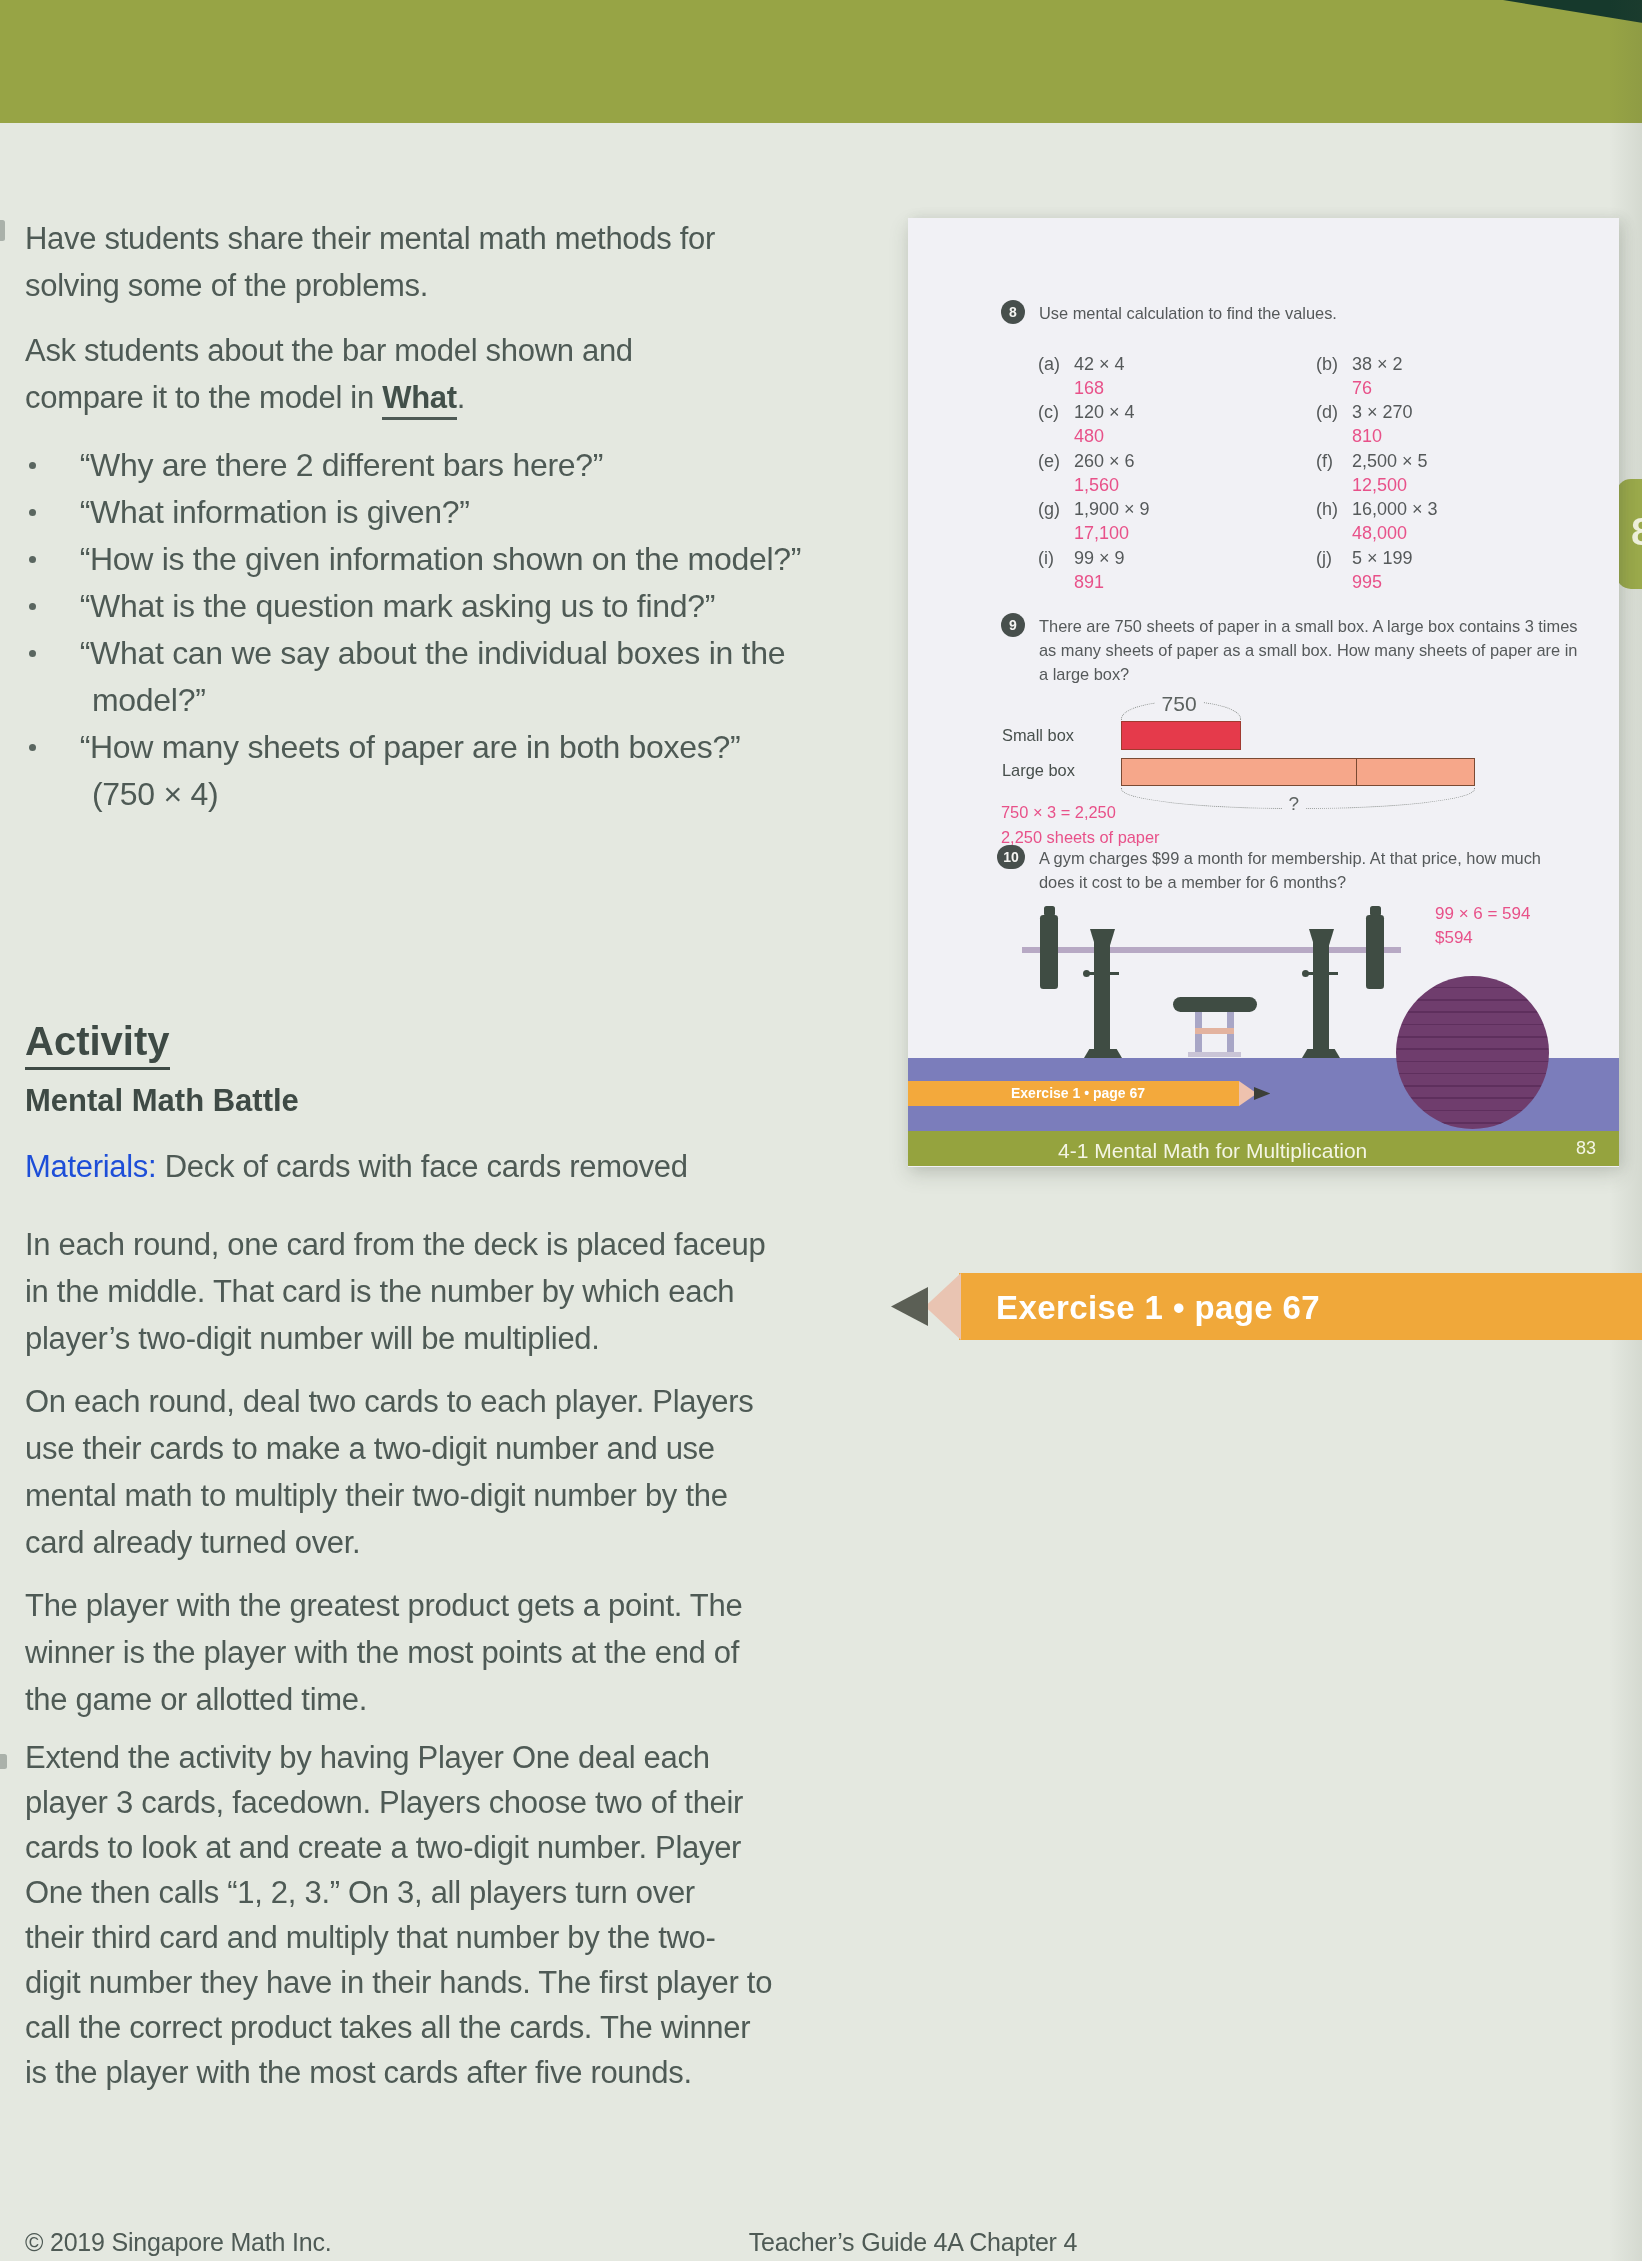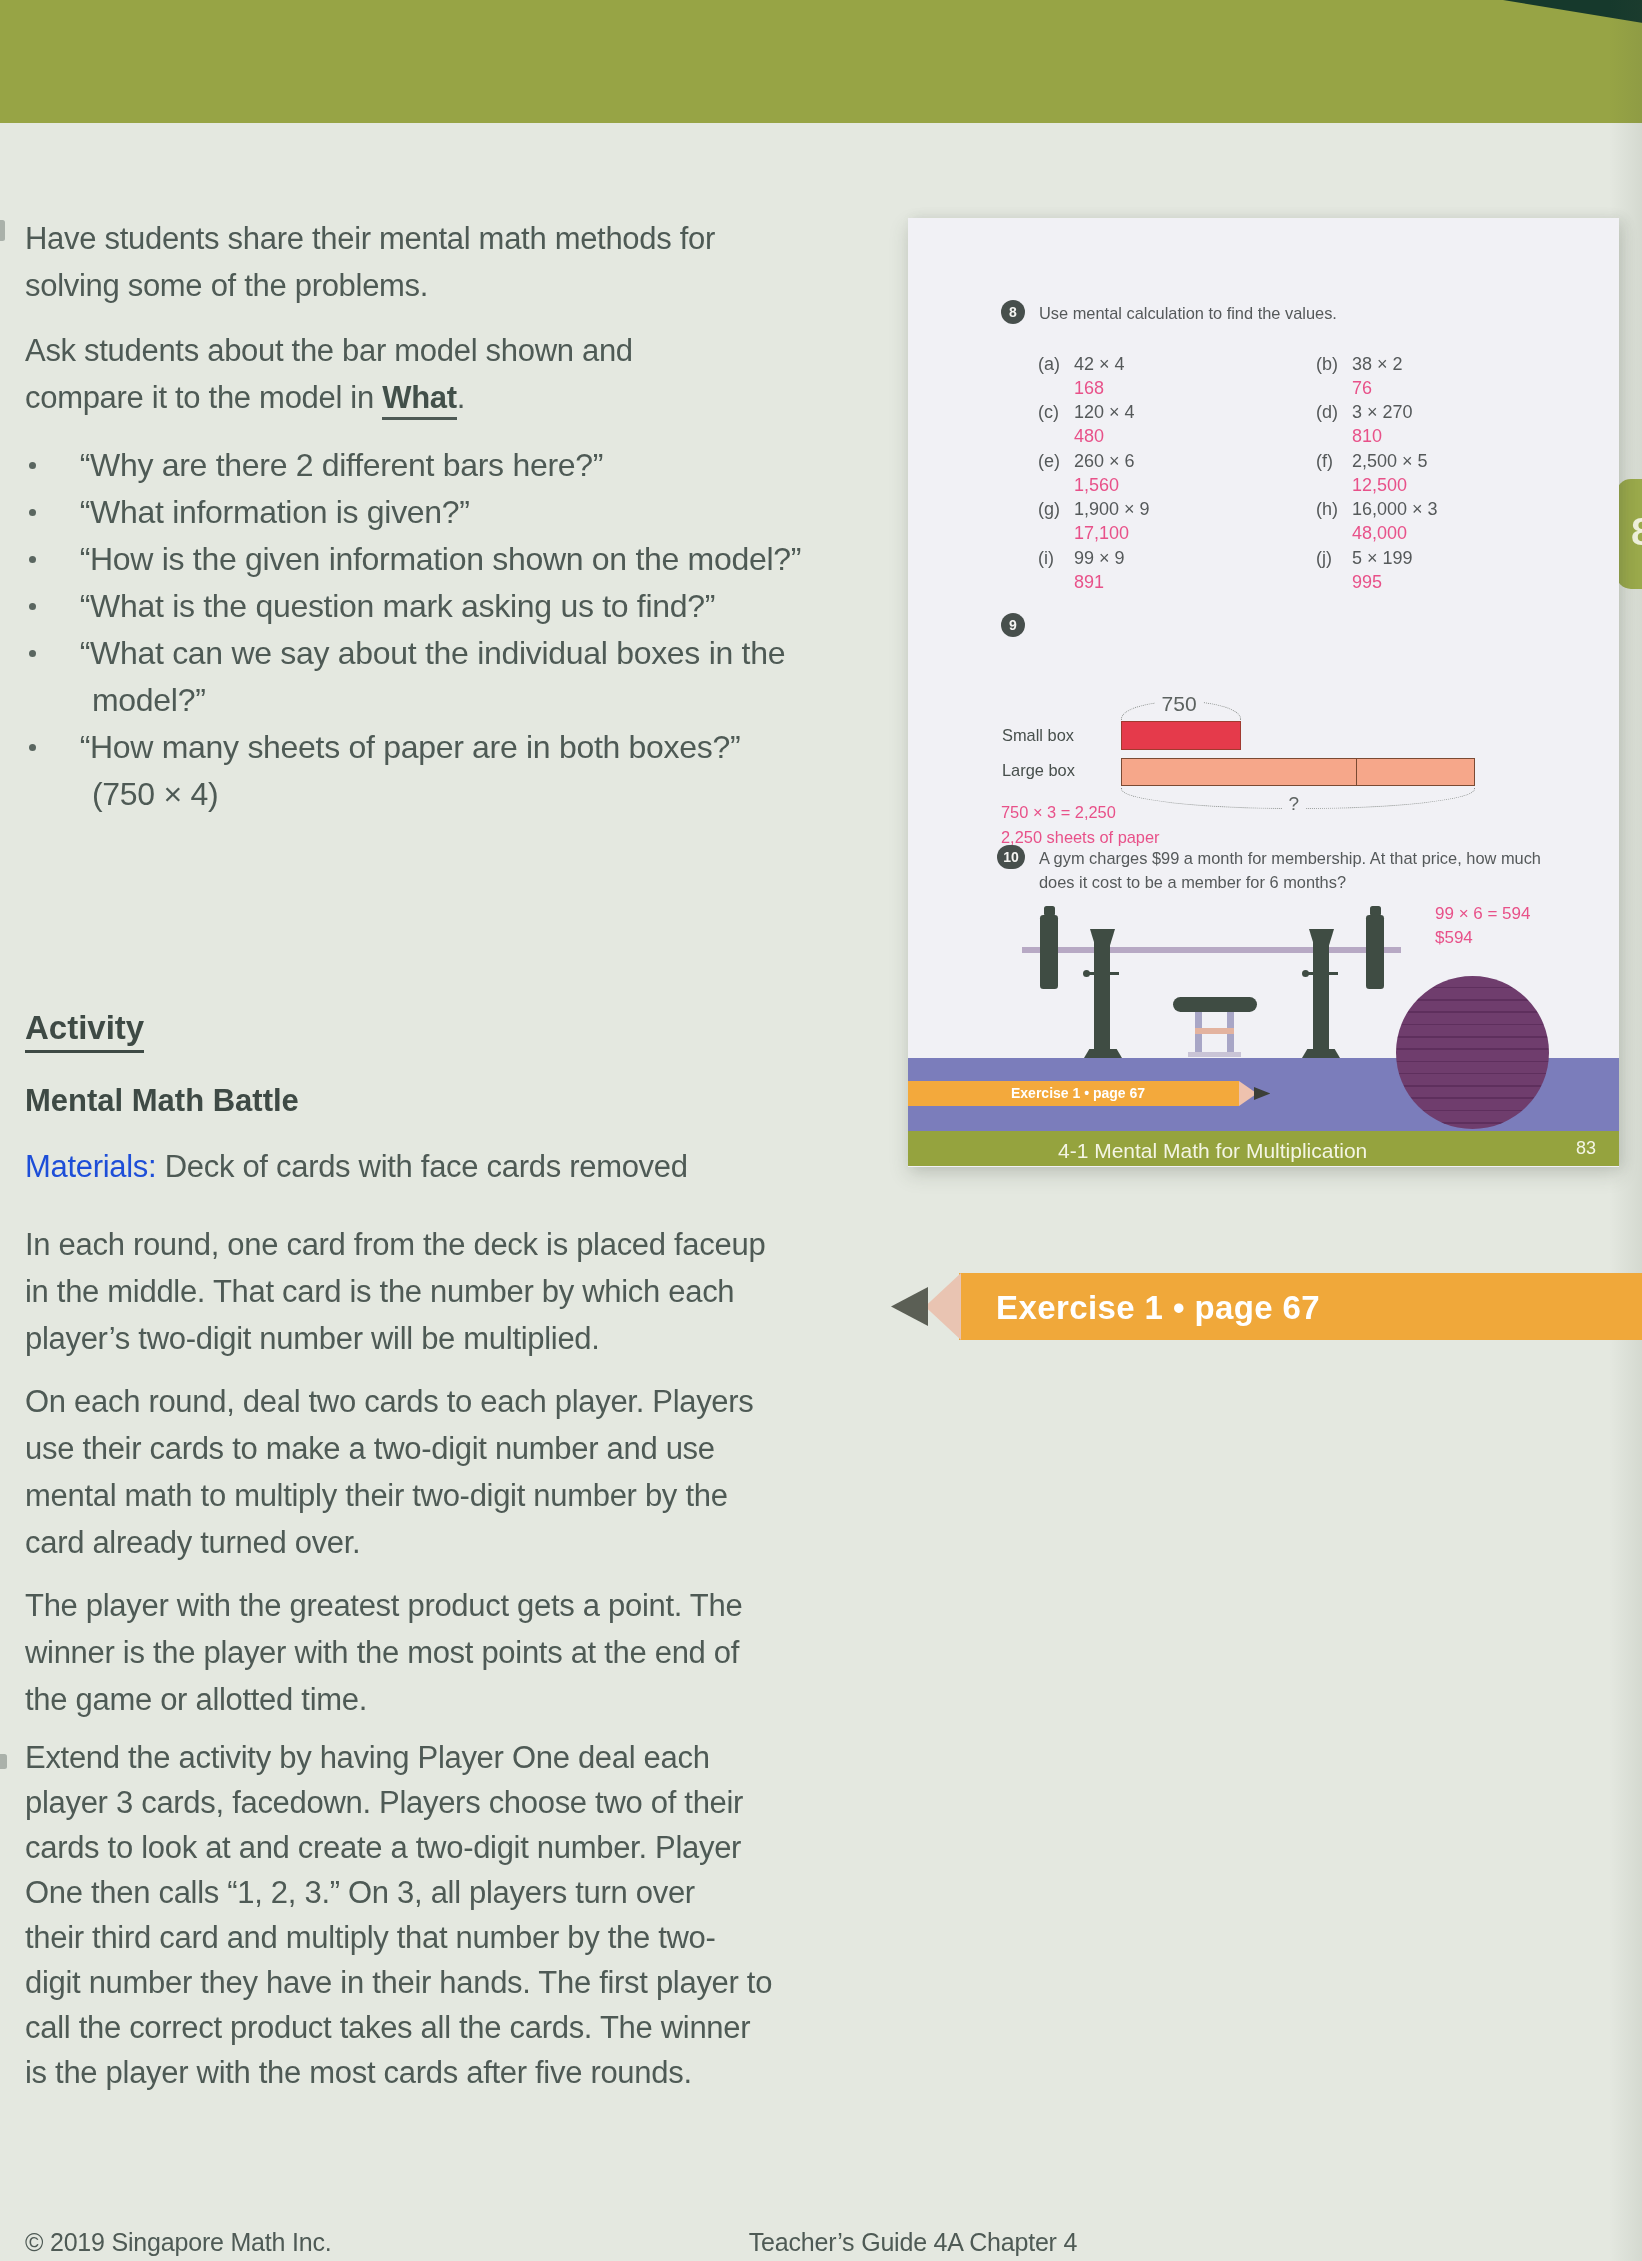--- a/index.html
+++ b/index.html
@@ -27,22 +27,22 @@
 
   
   .lt{color:#4e5a55;font-size:31px;line-height:47px;letter-spacing:-0.3px;
       white-space:pre-line;width:813px;}
   .think{font-weight:bold;color:#42504a;border-bottom:3.3px solid #4e5a55;padding-bottom:1.6px;}
   .bullets{left:92px;top:442px;width:805px;}
   .bullet{position:relative;color:#4e5a55;font-size:32px;line-height:47px;
       letter-spacing:-0.3px;white-space:pre-line;text-indent:-12.3px;}
   .bullet .dot{position:absolute;left:-63px;top:20px;width:7.4px;height:7.4px;
       border-radius:50%;background:#5a6660;text-indent:0;}
-  .h-activity{font-size:33px;font-weight:bold;color:#3e4a45;
-      border-bottom:3.3px solid #3e4a45;padding-bottom:3.3px;display:inline-block;}
+  .h-activity{font-size:40px;font-weight:bold;color:#3e4a45;
+      border-bottom:3.3px solid #3e4a45;padding-bottom:3.3px;display:inline-block;margin-top:10px;}
   .h-battle{font-size:31px;font-weight:bold;color:#3e4a45;}
   .mat b{font-weight:normal;color:#1d4ed8;}
 
   
   .footer-text{font-size:25px;color:#4e5a55;letter-spacing:-0.2px;}
 
   
   .tbpage{left:908px;top:218px;width:711px;height:949px;background:#f1f1f5;
     box-shadow:0 8.2px 18px rgba(60,70,55,.18), 5px 0 11.5px rgba(60,70,55,.10);}
   .qnum{position:absolute;width:24px;height:24px;border-radius:12.3px;background:#474f4c;
@@ -203,20 +203,23 @@
   <div class="q8item" style="left:130px;top:328px;">
     <div><span class="q8lab">(i)</span><span>99 × 9</span></div>
     <div class="q8ans">891</div>
   </div>
   <div class="q8item" style="left:408px;top:328px;">
     <div><span class="q8lab">(j)</span><span>5 × 199</span></div>
     <div class="q8ans">995</div>
   </div>
 
   <div class="qnum" style="left:93px;top:395px;">9</div>
+  <div class="qtext" style="left:131px;top:396px;">There are 750 sheets of paper in a small box. A large box contains 3 times
+as many sheets of paper as a small box. How many sheets of paper are in
+a large box?</div>
 
   <div class="arc-top"></div>
   <div class="arc-label" style="left:247px;top:474px;">750</div>
   <div class="barlabel" style="left:94px;top:508px;">Small box</div>
   <div class="smallbar"></div>
   <div class="barlabel" style="left:94px;top:543px;">Large box</div>
   <div class="largebar"></div>
   <div class="arc-bottom"></div>
   <div class="arc-label" style="left:374px;top:575px;font-size:19px;">?</div>
   <div class="qtext pink" style="left:93px;top:582px;line-height:25px;">750 × 3 = 2,250

